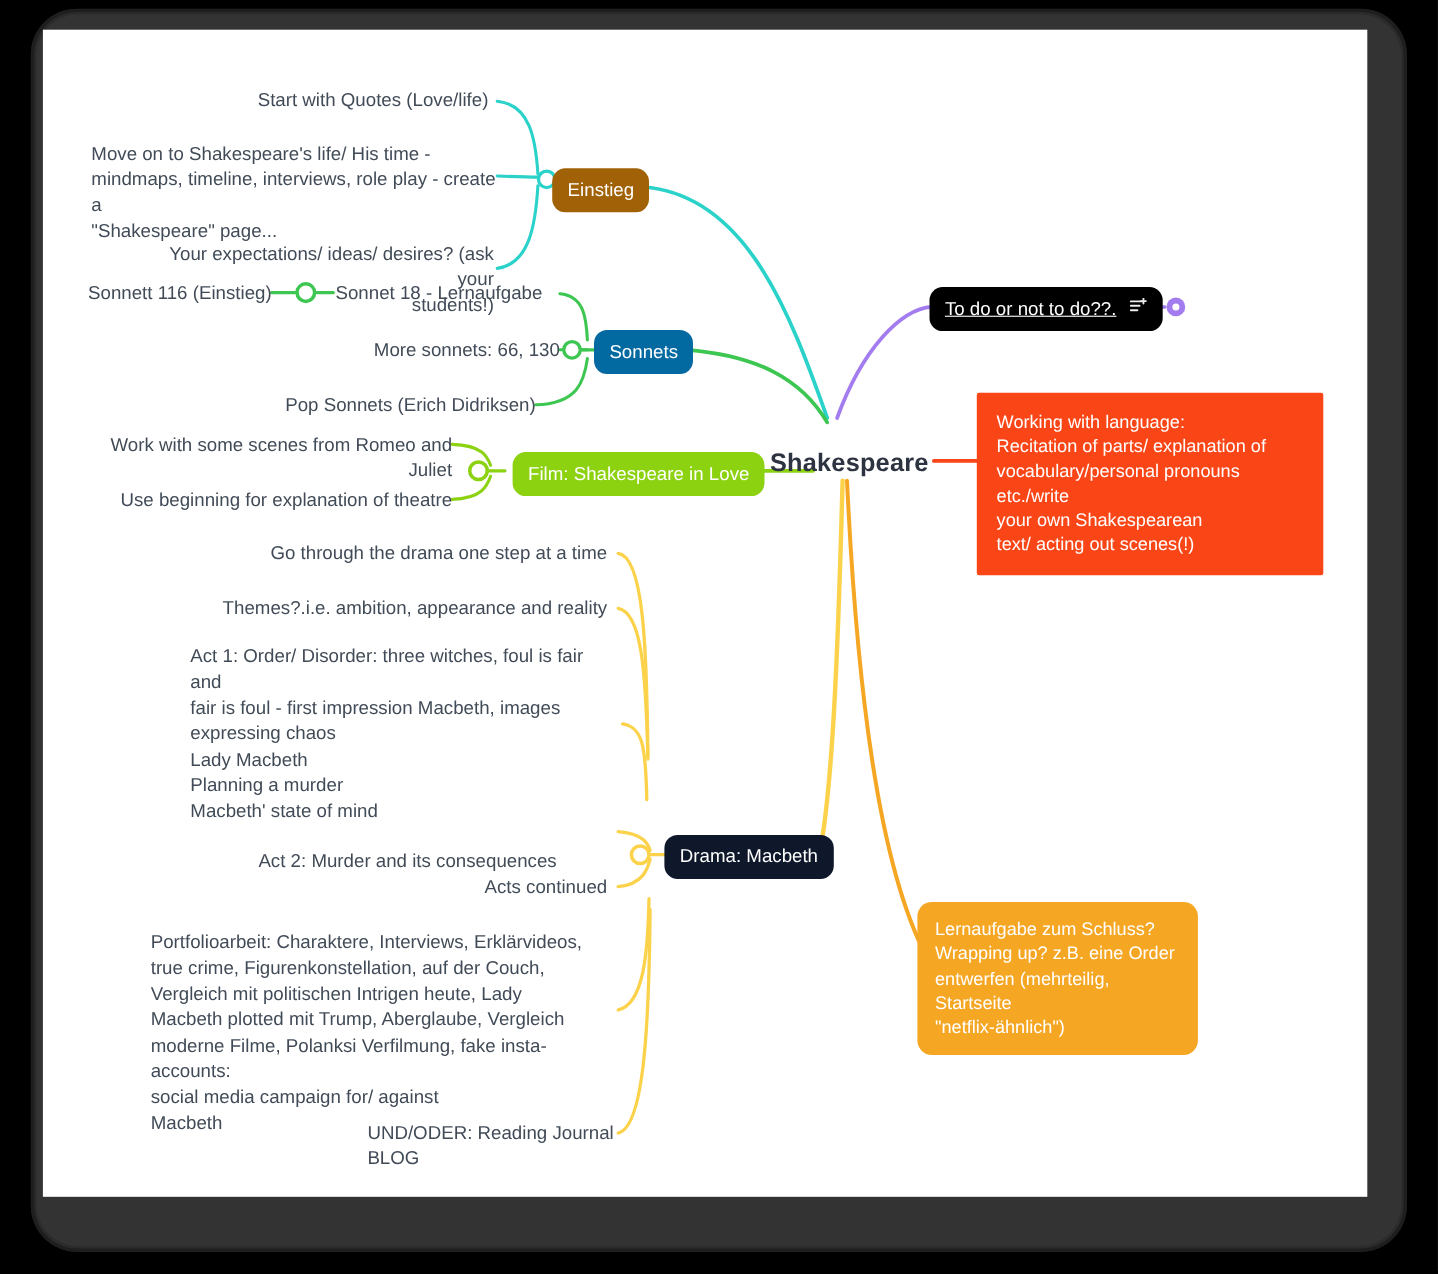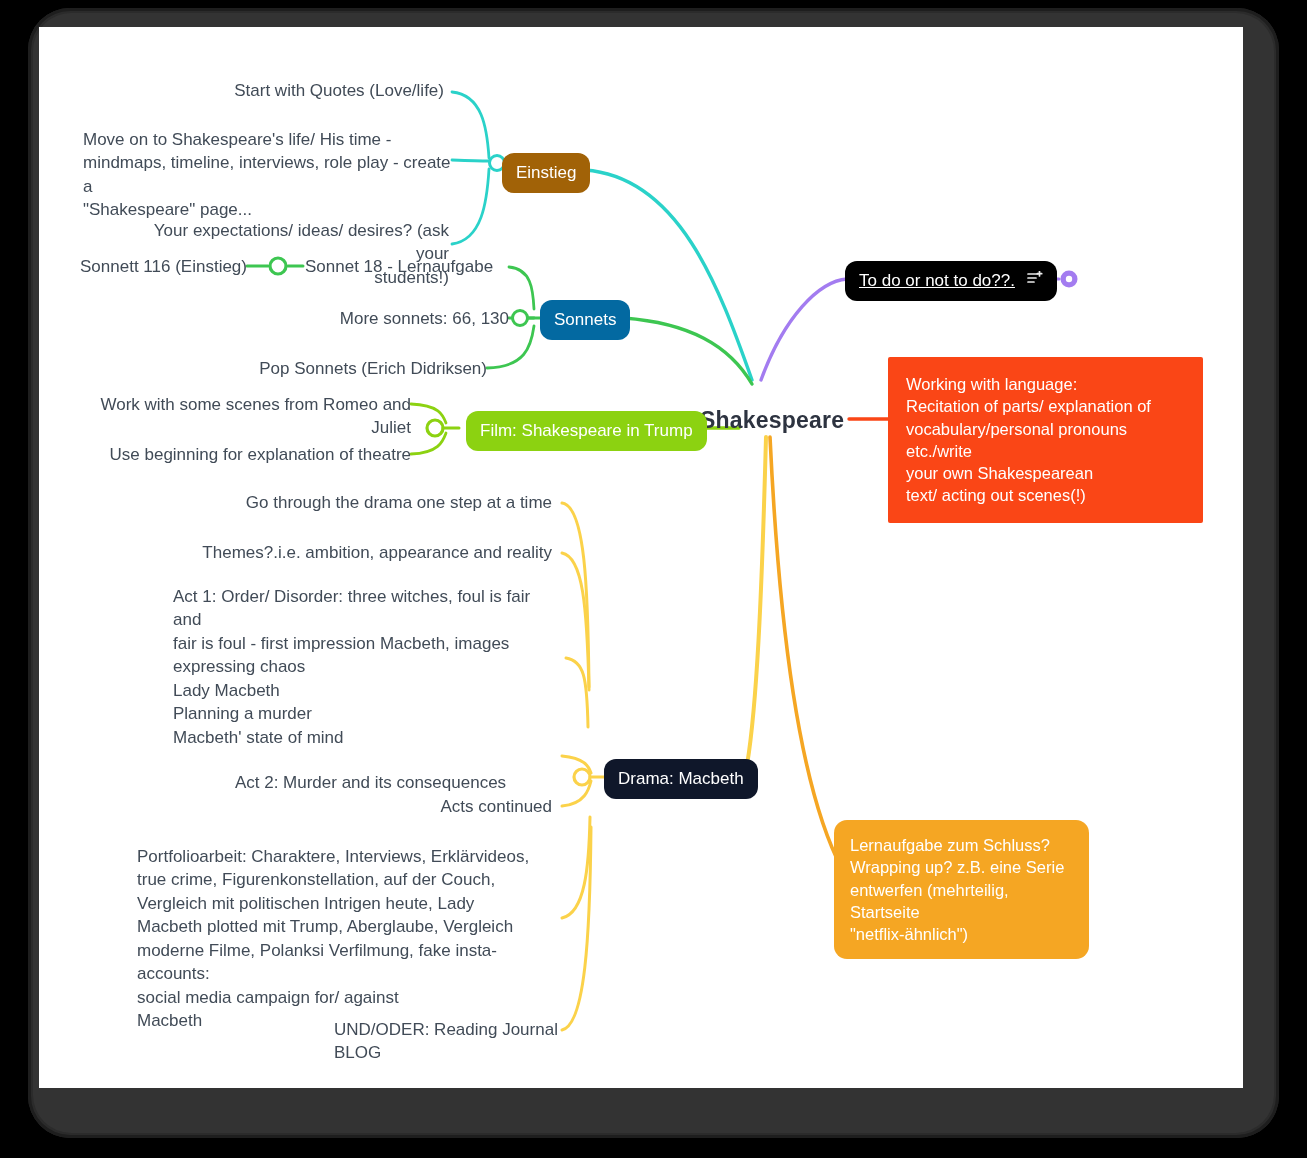--- a/index.html
+++ b/index.html
@@ -111,21 +111,21 @@
     <div class="node" style="left:501px;top:273px;background:#0369a1;">Sonnets</div>
 
     <div class="leaf" style="left:266px;top:228px;width:205px;">Sonnet 18 - Lernaufgabe</div>
 
     <div class="leaf r" style="left:20px;top:228px;width:188px;">Sonnett 116 (Einstieg)</div>
 
     <div class="leaf r" style="left:265px;top:280px;width:205px;">More sonnets: 66, 130</div>
 
     <div class="leaf r" style="left:205px;top:330px;width:243px;">Pop Sonnets (Erich Didriksen)</div>
 
-    <div class="node" style="left:427px;top:384px;background:#8cd211;">Film: Shakespeare in Trump</div>
+    <div class="node" style="left:427px;top:384px;background:#8cd211;">Film: Shakespeare in Love</div>
 
     <div class="leaf r" style="left:20px;top:366px;width:352px;">Work with some scenes from Romeo and Juliet</div>
 
     <div class="leaf r" style="left:30px;top:416px;width:342px;">Use beginning for explanation of theatre</div>
 
     <div class="node" style="left:806px;top:234px;background:#000000;text-decoration:underline;">
       <span>To do or not to do??.</span>
       <span class="noteicon">
         <svg width="16" height="15" viewBox="0 0 16 15">
           <g stroke="#fff" stroke-width="1.7" stroke-linecap="round">
@@ -169,18 +169,18 @@
 Macbeth plotted mit Trump, Aberglaube, Vergleich
 moderne Filme, Polanksi Verfilmung, fake insta-accounts:
 social media campaign for/ against
 Macbeth</div>
 
     <div class="leaf" style="left:295px;top:991px;width:225px;">UND/ODER: Reading Journal
 BLOG</div>
 
     <div class="node multi" style="left:795px;top:793px;width:255px;
          background:#f5a623;padding:14px 16px;border-radius:13px;">Lernaufgabe zum Schluss?
-Wrapping up? z.B. eine Serie
+Wrapping up? z.B. eine Order
 entwerfen (mehrteilig, Startseite
 "netflix-ähnlich")</div>
 
   </div>
 </div>
 
 </body></html>

